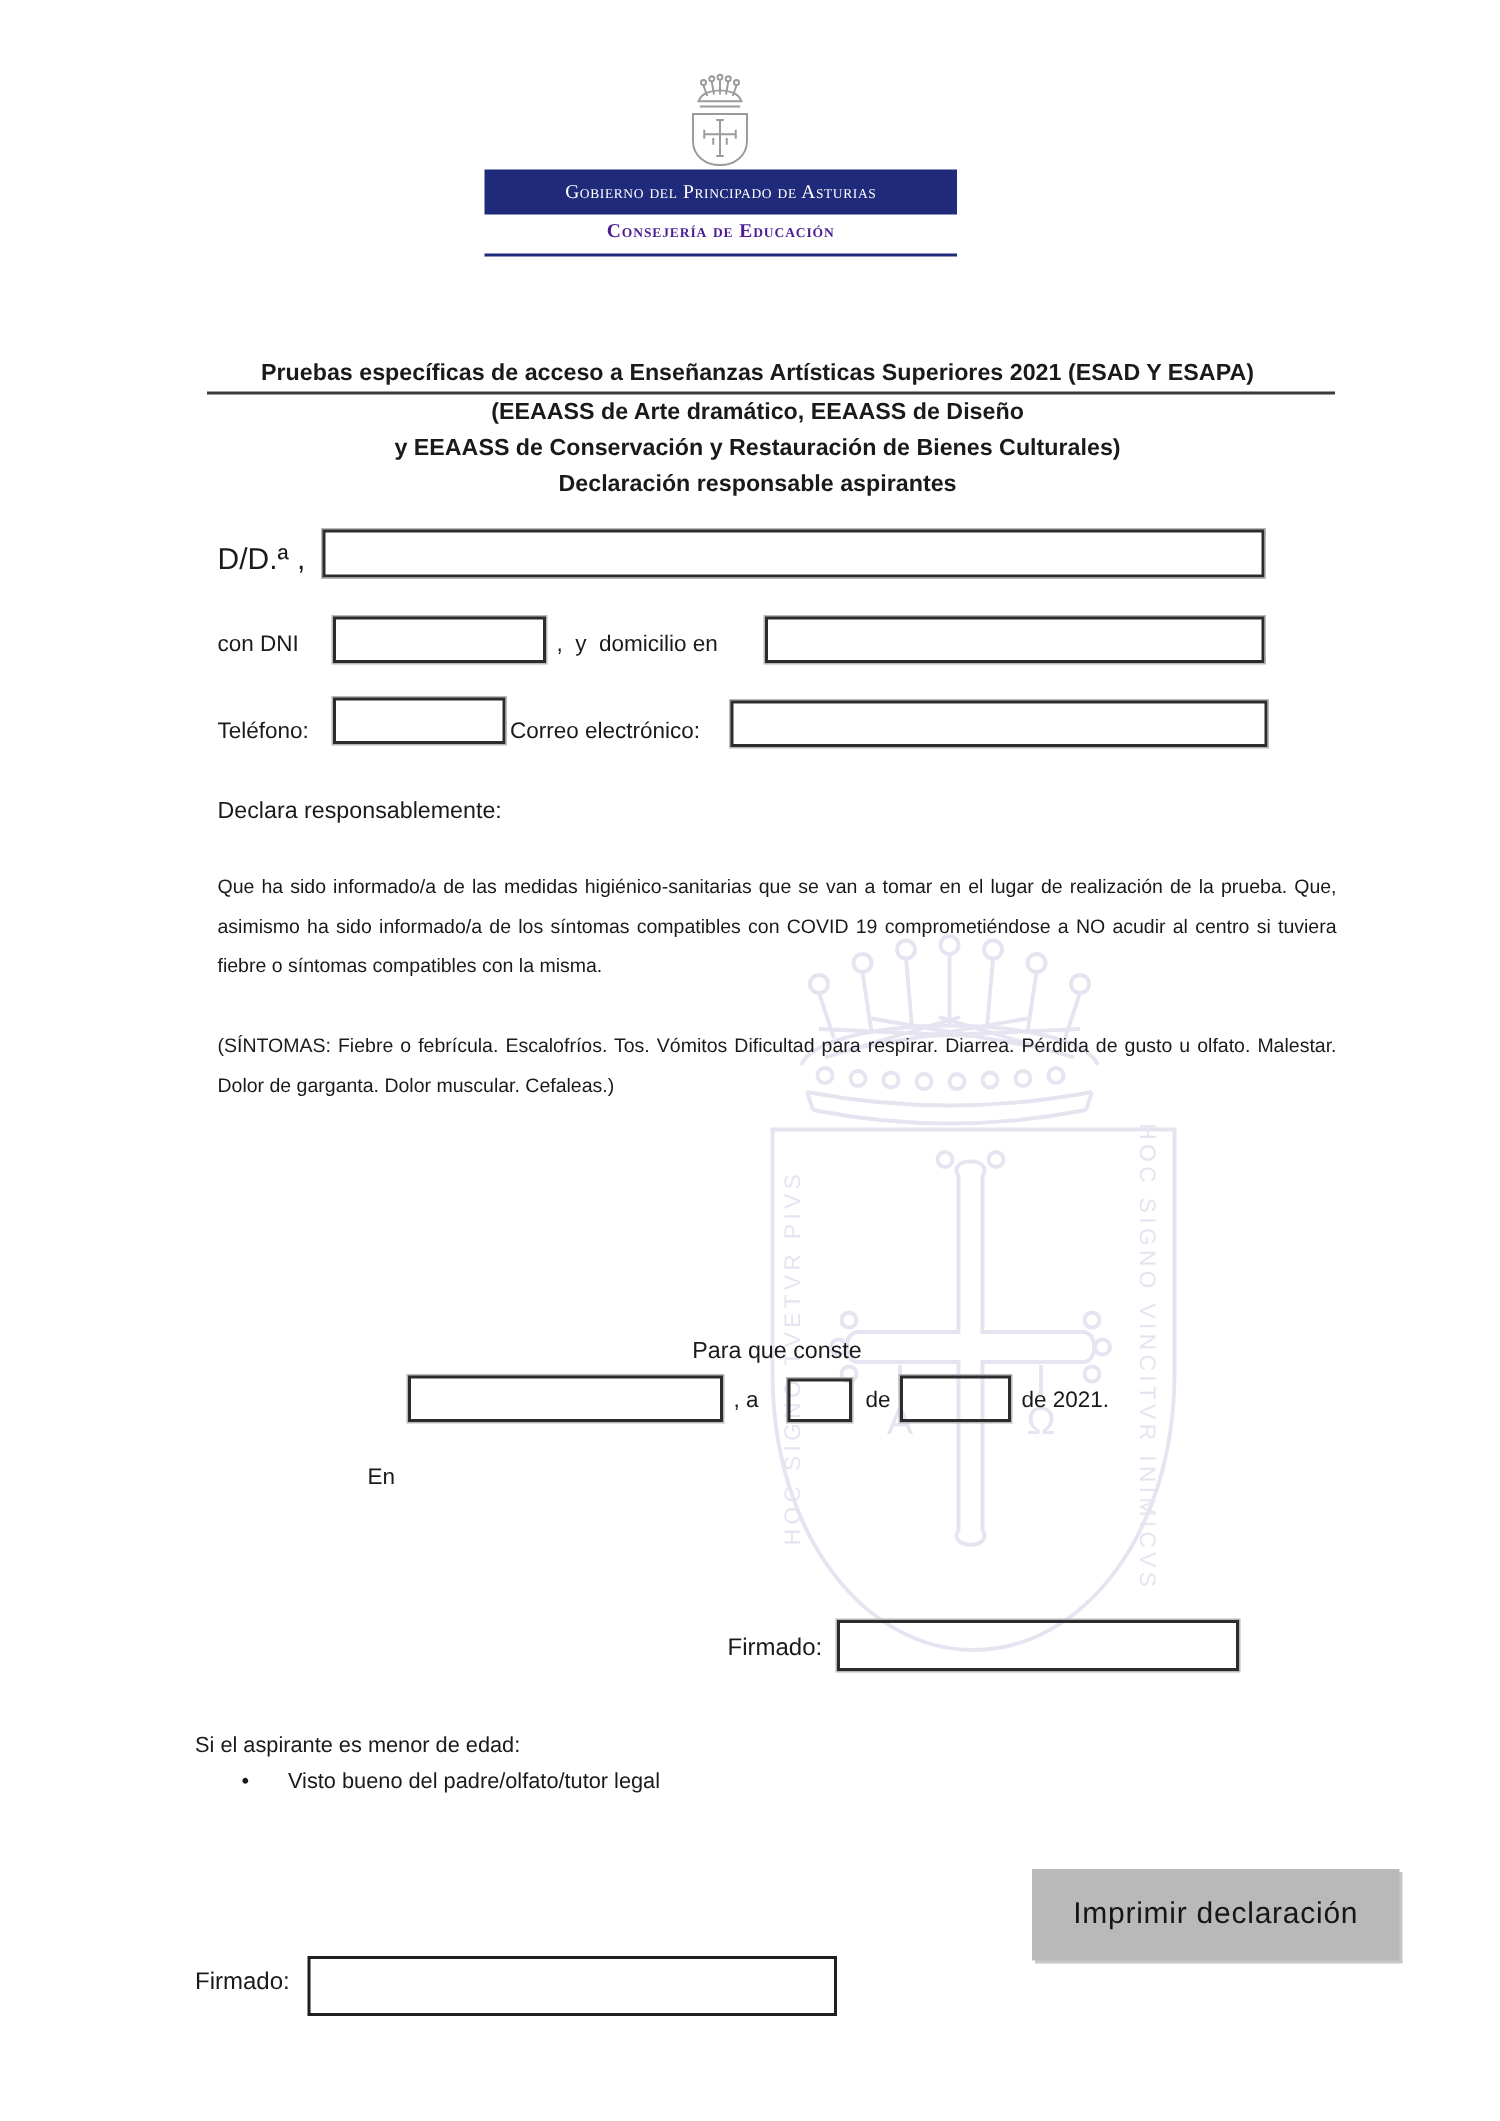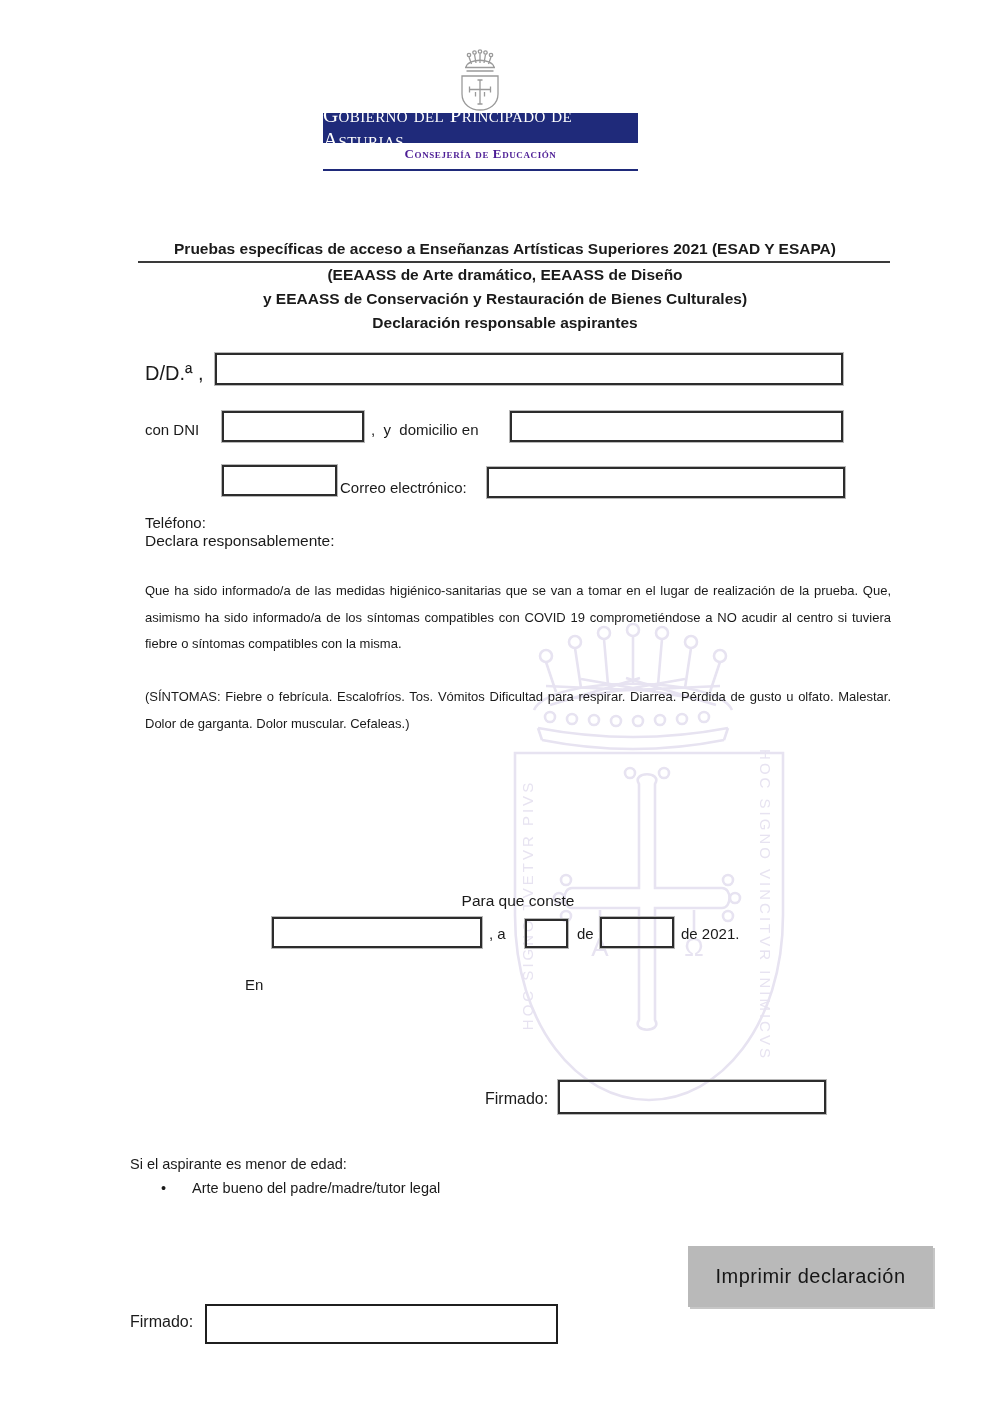--- a/index.html
+++ b/index.html
@@ -87,40 +87,40 @@
     <circle cx="28" cy="3.5" r="1.7"></circle>
   <circle cx="33.5" cy="4.5" r="1.7"></circle>
     <circle cx="39" cy="7" r="1.7"></circle>
   <path d="M17,9 L19.5,16 M22.5,6.5 L24,15 M28,5.5 L28,15 M33.5,6.5 L32,15 M39,9 L36.5,16"></path>
   <path d="M14,19 C17,10 39,10 42,19 M13,19.5 H43 M14.5,23 H41.5"></path>
   <path d="M10,28 H46 V46 C46,56.5 37,62 28,62 C19,62 10,56.5 10,46 Z"></path>
   <path d="M28,32 V56 M17.5,41.5 H38.5 M25.5,32 H30.5 M17.5,38.5 V44.5 M38.5,38.5 V44.5 M25.5,56 H30.5 M23.5,44 V48.5 M32.5,44 V48.5"></path>
 </svg>
 
 <div class="abs fg banner" style="left:323px;top:113px;width:315px;height:30px;">
-  <span class="scaps" style="font-size:21px;letter-spacing:0.4px;">Gobierno del Principado de Asturias</span>
+  <span class="scaps" style="font-size:13px;letter-spacing:0.4px;">Gobierno del Principado de Asturias</span>
 </div>
 <div class="abs fg center scaps navy bold" style="left:323px;top:146px;width:315px;font-size:13px;letter-spacing:0.6px;">Consejería de Educación</div>
 <div class="rule fg" style="left:323px;top:169px;width:315px;height:2px;background:#1f2a7a;"></div>
 
 <div class="abs fg center bold" style="left:100px;top:240px;width:810px;font-size:15.5px;">Pruebas específicas de acceso a Enseñanzas Artísticas Superiores 2021 (ESAD Y ESAPA)</div>
 <div class="rule fg" style="left:138px;top:261px;width:752px;height:2px;"></div>
 <div class="abs fg center bold" style="left:100px;top:266px;width:810px;font-size:15.5px;">(EEAASS de Arte dramático, EEAASS de Diseño</div>
 <div class="abs fg center bold" style="left:100px;top:290px;width:810px;font-size:15.5px;">y EEAASS de Conservación y Restauración de Bienes Culturales)</div>
 <div class="abs fg center bold" style="left:100px;top:314px;width:810px;font-size:15.5px;">Declaración responsable aspirantes</div>
 
 <div class="lbl fg pre" style="left:145px;top:362px;font-size:20px;">D/D.ª ,</div>
 <input class="fld fg" style="left: 215px; top: 353px; width: 628px; height: 32px;">
 
 <div class="lbl fg" style="left:145px;top:421px;">con DNI</div>
 <input class="fld fg" style="left: 222px; top: 411px; width: 142px; height: 31px;">
 <div class="lbl fg pre" style="left:371px;top:421px;">,  y  domicilio en</div>
 <input class="fld fg" style="left: 510px; top: 411px; width: 333px; height: 31px;">
 
-<div class="lbl fg" style="left:145px;top:479px;margin-top:35px;">Teléfono:</div>
+<div class="lbl fg" style="left:145px;top:479px;">Teléfono:</div>
 <input class="fld fg" style="left: 222px; top: 465px; width: 115px; height: 31px;">
 <div class="lbl fg" style="left:340px;top:479px;">Correo electrónico:</div>
 <input class="fld fg" style="left: 487px; top: 467px; width: 358px; height: 31px;">
 
 <div class="lbl fg" style="left:145px;top:532px;font-size:15.5px;">Declara responsablemente:</div>
 <div class="para fg" style="left:145px;top:578px;width:746px;">Que ha sido informado/a de las medidas higiénico-sanitarias que se van a tomar en el lugar de realización de la prueba. Que, asimismo ha sido informado/a de los síntomas compatibles con COVID 19 comprometiéndose a NO acudir al centro si tuviera fiebre o síntomas compatibles con la misma.</div>
 <div class="para fg" style="left:145px;top:684px;width:746px;">(SÍNTOMAS: Fiebre o febrícula. Escalofríos. Tos. Vómitos Dificultad para respirar. Diarrea. Pérdida de gusto u olfato. Malestar. Dolor de garganta. Dolor muscular. Cefaleas.)</div>
 
 <div class="abs fg center" style="left:145px;top:875px;width:746px;font-size:15.5px;margin-top:17px;">Para que conste</div>
 
@@ -130,18 +130,18 @@
 <input class="fld fg" style="left: 525px; top: 919px; width: 43px; height: 29px;">
 <div class="lbl fg" style="left:577px;top:925px;">de</div>
 <input class="fld fg" style="left: 600px; top: 917px; width: 74px; height: 31px;">
 <div class="lbl fg" style="left:681px;top:925px;">de 2021.</div>
 
 <div class="lbl fg" style="left:485px;top:1090px;font-size:16px;">Firmado:</div>
 <input class="fld fg" style="left: 558px; top: 1080px; width: 268px; height: 34px;">
 
 <div class="lbl fg" style="left:130px;top:1156px;font-size:14.5px;">Si el aspirante es menor de edad:</div>
 <div class="lbl fg" style="left:161px;top:1180px;font-size:14.5px;">•</div>
-<div class="lbl fg" style="left:192px;top:1180px;font-size:14.5px;">Arte bueno del padre/madre/tutor legal</div>
+<div class="lbl fg" style="left:192px;top:1180px;font-size:14.5px;">Visto bueno del padre/olfato/tutor legal</div>
 
 <button class="btn fg" style="left:688px;top:1246px;width:245px;height:61px;">Imprimir declaración</button>
 
 <div class="lbl fg" style="left:130px;top:1313px;font-size:16px;">Firmado:</div>
 <input class="fld plain fg" style="left: 205px; top: 1304px; width: 353px; height: 40px;">
 
 </body></html>

